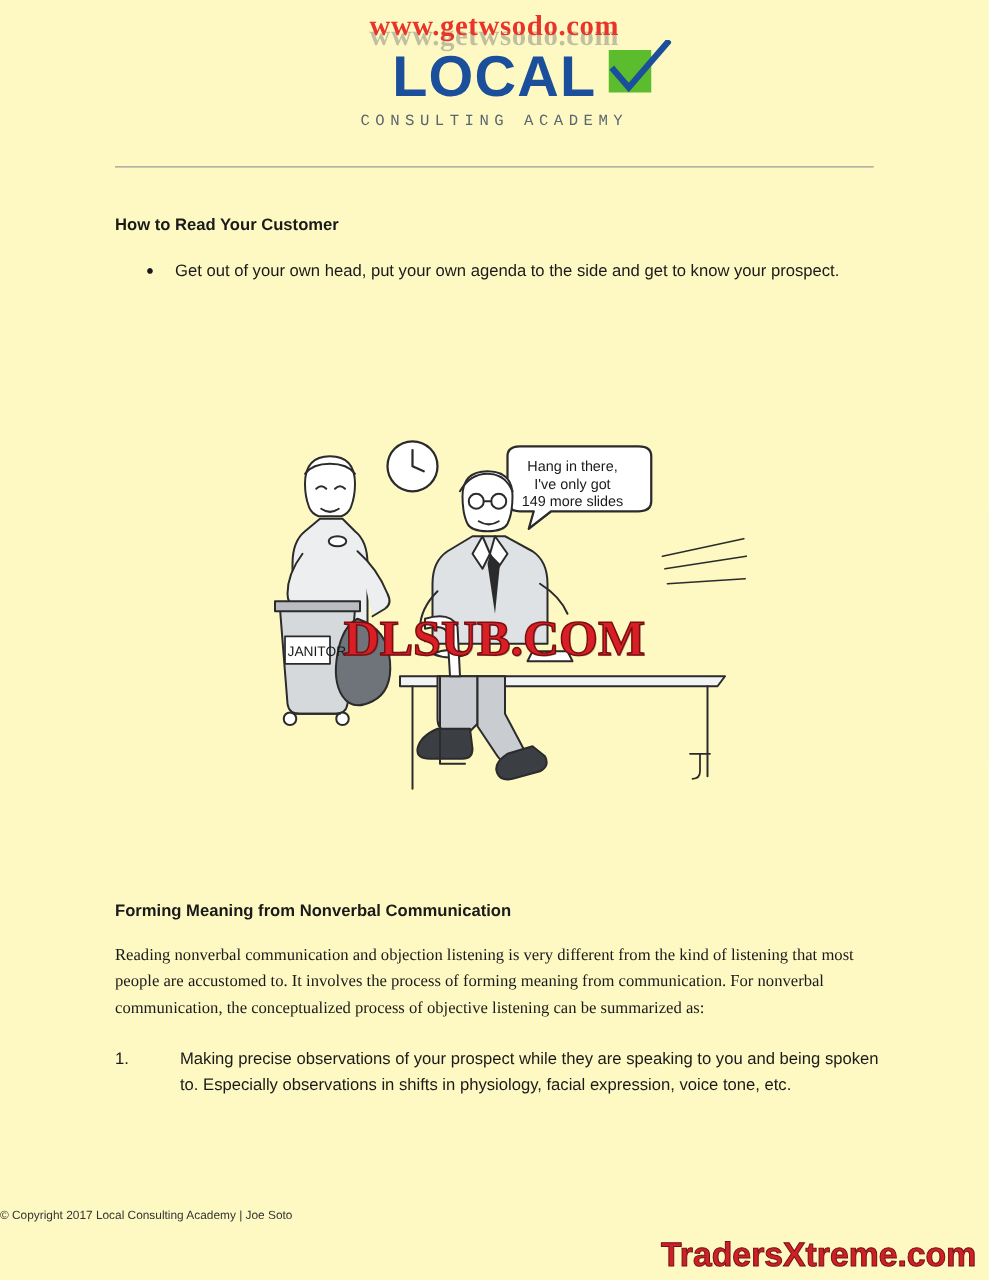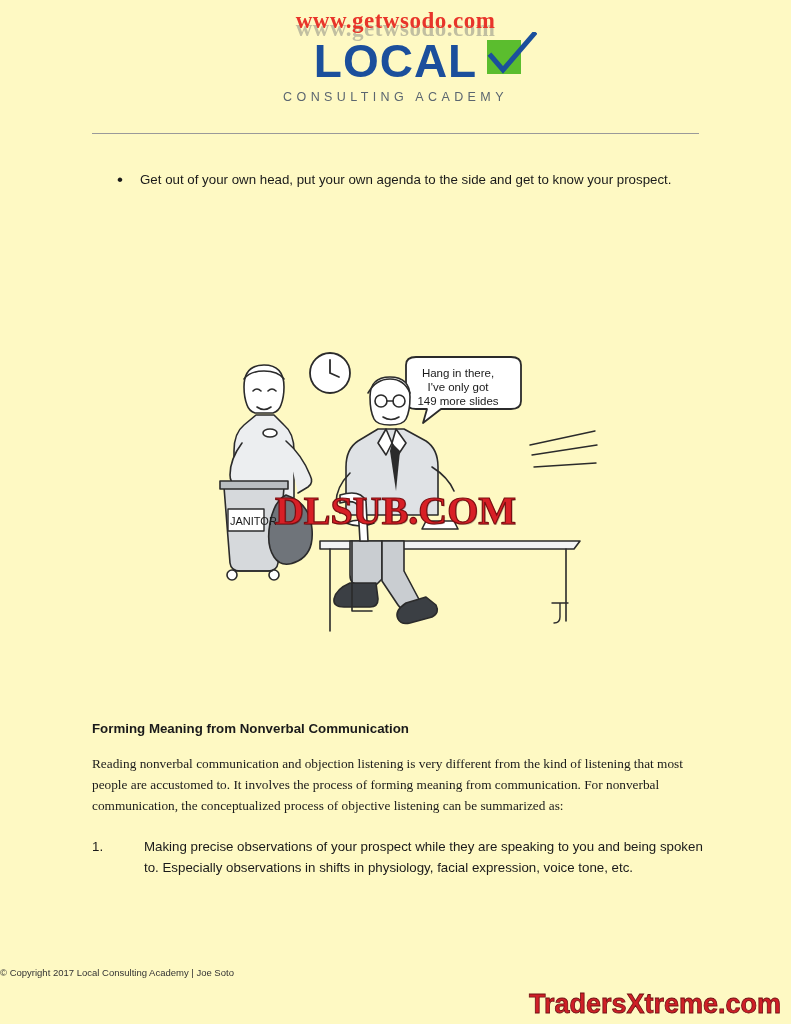--- a/index.html
+++ b/index.html
@@ -106,21 +106,21 @@
     line-height: 1;
   }
   .logo-check {
     position: absolute;
     right: -60px;
     top: -6px;
     width: 52px;
     height: 52px;
   }
   .logo-sub {
-    font-family: Liberation Sans, sans-serif;
+    font-family: Liberation Mono, monospace;
     font-size: 12.5px;
     letter-spacing: 4.4px;
     color: #5b6670;
     margin-top: 6px;
     text-align: center;
   }
 
   .rule {
     position: absolute;
     top: 133px;
@@ -227,20 +227,21 @@
         <rect x="2" y="8" width="34" height="34" fill="#5bbd2e"></rect>
         <path d="M6 24 L18 38 L49 2" stroke="#1b4f9c" stroke-width="5" fill="none" stroke-linecap="square"></path>
       </svg>
     </div>
     <div class="logo-sub">CONSULTING ACADEMY</div>
   </div>
 
   <div class="rule"></div>
 
   <div class="content">
+    <h2 class="section">How to Read Your Customer</h2>
     <ul class="bullets">
       <li><span>Get out of your own head, put your own agenda to the side and get to know your prospect.</span></li>
     </ul>
   </div>
 
   <svg class="cartoon" viewBox="0 0 400 310">
     <g stroke="#2b2b2b" fill="none" stroke-width="1.6" stroke-linejoin="round" stroke-linecap="round">
 
       <circle cx="130" cy="28" r="20" fill="#ffffff" stroke="#2b2b2b" stroke-width="1.8"></circle>
       <path d="M130 28 L130 15 M130 28 L139 32" stroke="#2b2b2b" stroke-width="1.8"></path>

